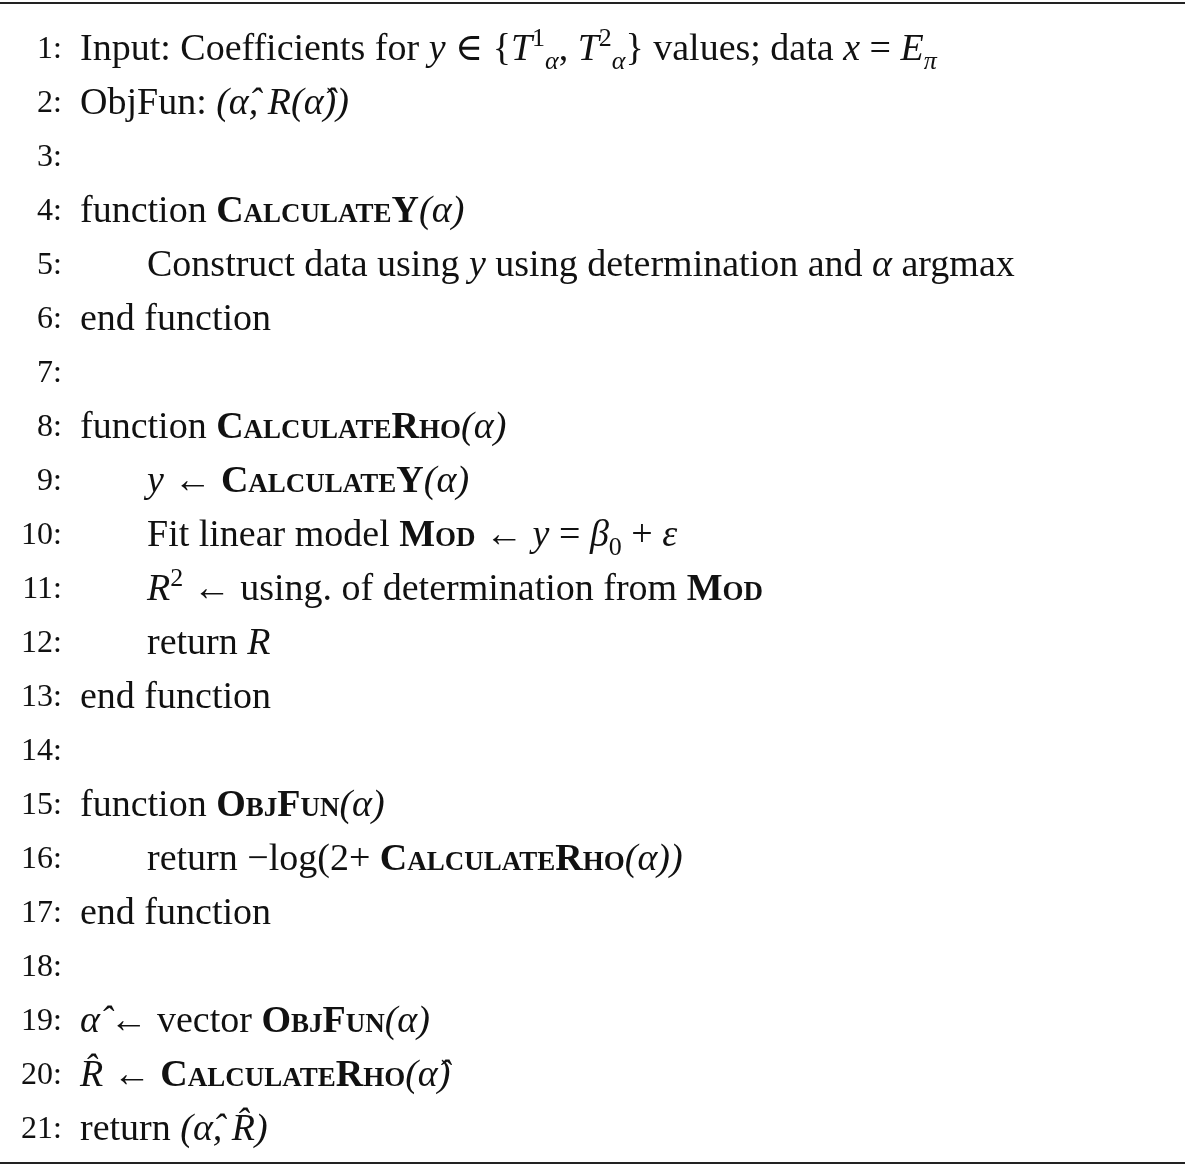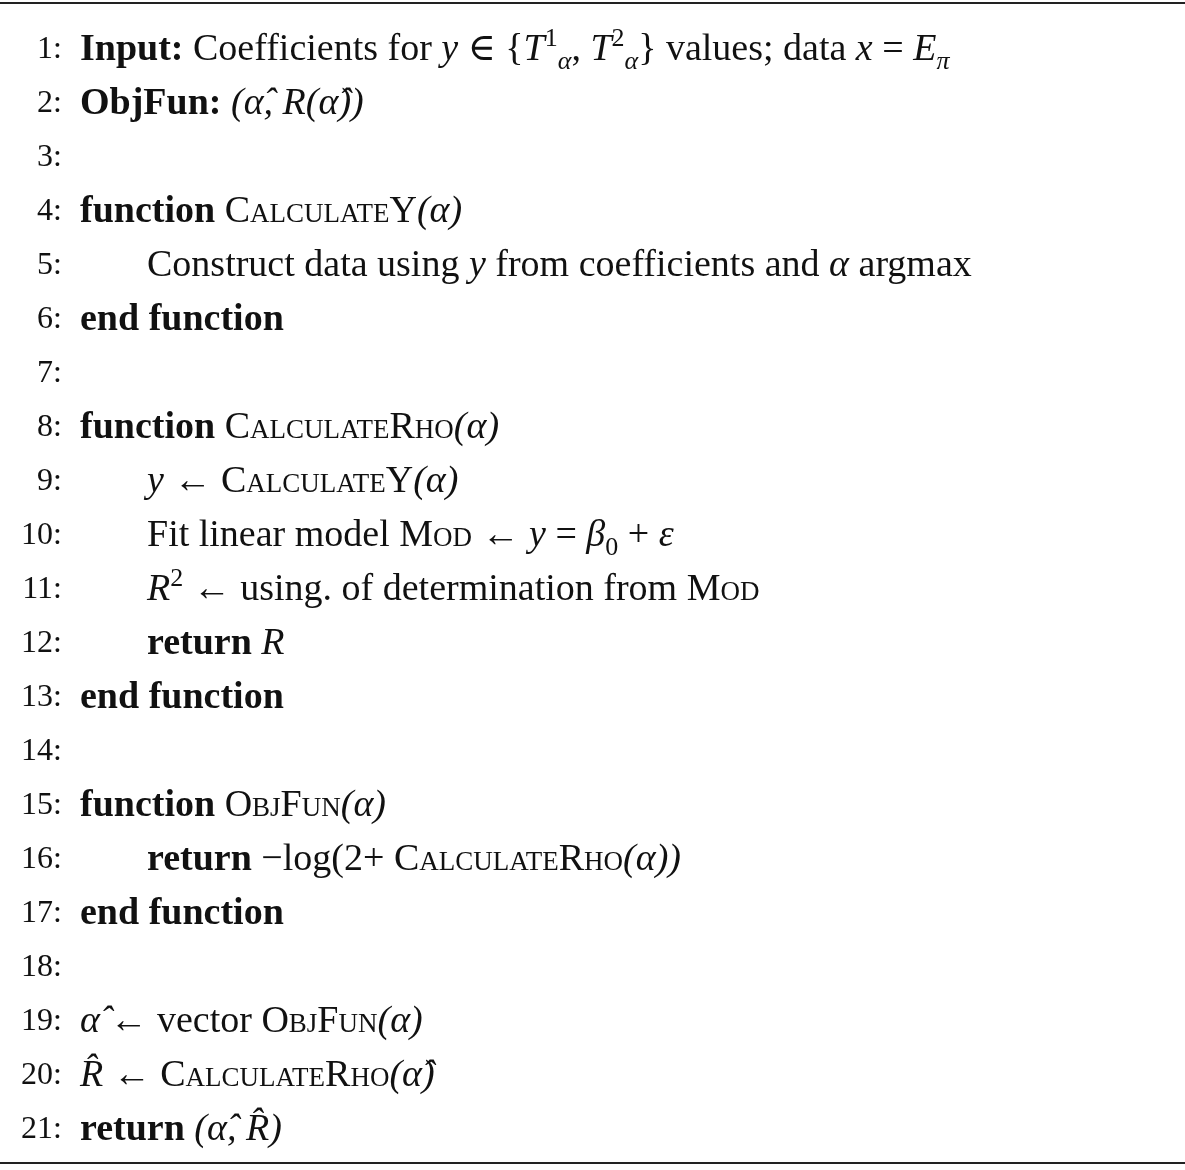--- a/index.html
+++ b/index.html
@@ -8,22 +8,22 @@
   .rule-top { position: absolute; left: 0; top: 2px; width: 1185px; height: 0;
               border-top: 2px solid #222; }
   .rule-bottom { position: absolute; left: 0; top: 1162px; width: 1185px; height: 0;
                  border-top: 2px solid #222; }
   .algo { position: absolute; left: 0; top: 20px; width: 1185px; }
   .line { position: absolute; left: 0; height: 54px; font-size: 38px;
           line-height: 54px; white-space: nowrap; }
   .num { position: absolute; width: 62px; text-align: right; font-size: 32px; }
   .code { position: absolute; left: 80px; }
   .code.ind { left: 147px; }
-  .kw { font-weight: bold; }
-  .sc { font-variant: small-caps; }
+  .kw { font-weight: normal; }
+  .sc { font-variant: small-caps; font-weight: bold; }
   .it { font-style: italic; }
   sub, sup { font-size: 26px; line-height: 0; }
 </style>
 </head>
 <body>
 
 <div class="rule-top"></div>
 
 <div class="algo">
 
@@ -51,21 +51,21 @@
     <span class="num">4:</span>
     <span class="code">
       <span class="kw">function</span>
       <span class="sc">CalculateY</span><span class="it">(α)</span>
     </span>
   </div>
 
   <div class="line" style="top:216px">
     <span class="num">5:</span>
     <span class="code ind">
-      <span>Construct data using </span><span class="it">y</span><span> from coefficients and </span><span class="it">α</span><span> argmax</span>
+      <span>Construct data using </span><span class="it">y</span><span> using determination and </span><span class="it">α</span><span> argmax</span>
     </span>
   </div>
 
   <div class="line" style="top:270px">
     <span class="num">6:</span>
     <span class="code kw">end function</span>
   </div>
 
   <div class="line" style="top:324px">
     <span class="num">7:</span>

